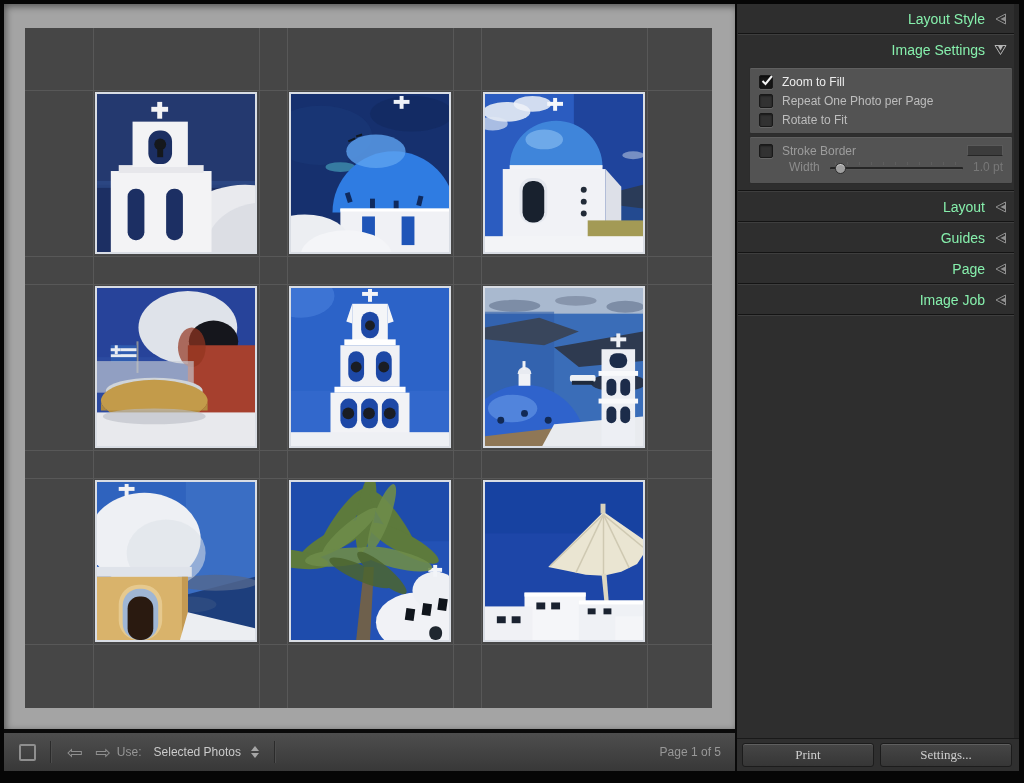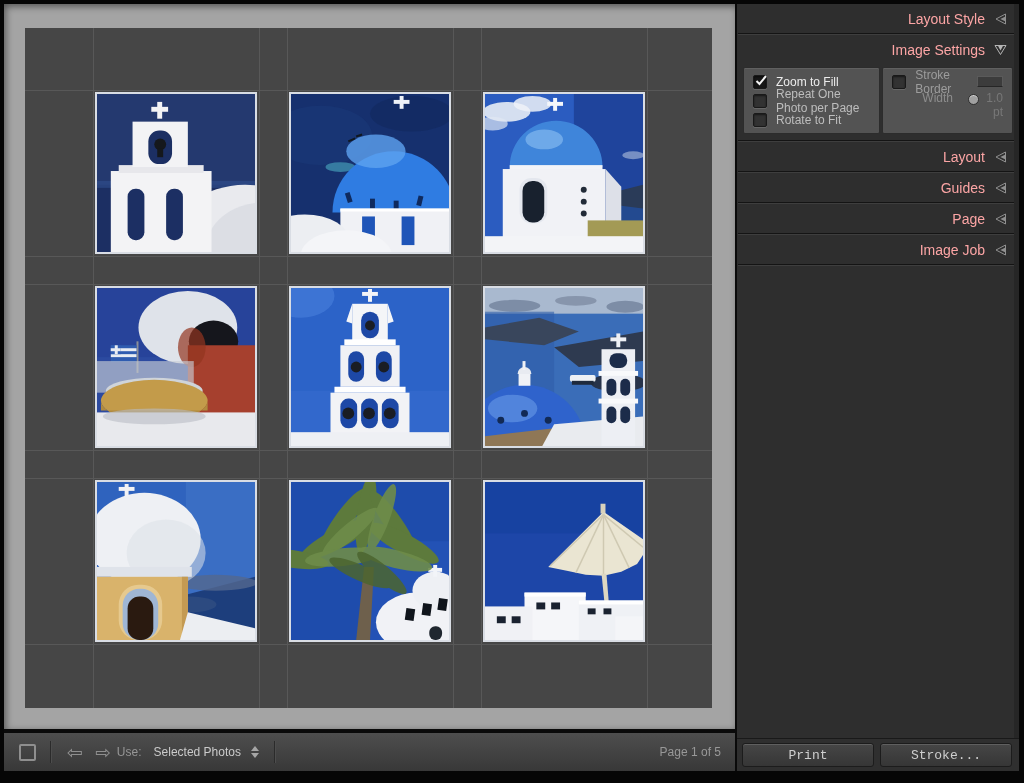--- a/index.html
+++ b/index.html
@@ -31,24 +31,24 @@
   .sort .up{border-bottom:5px solid #a6a6a6}
   .sort .down{border-top:5px solid #a6a6a6}
   .tb-spacer{flex:1}
   .tb-page{color:#989898}
 
   
   .panel{position:absolute;left:735px;top:4px;width:284px;height:767px;box-sizing:border-box;
          border-left:2px solid #0a0a0a;background:#2e2e2e}
   .scroll-strip{position:absolute;right:0;top:0;width:5px;height:100%;background:#262626}
   .hdr{height:29px;display:flex;align-items:center;justify-content:flex-end;gap:9px;
-       padding-right:12px;color:#fca5a5;font-size:14px;cursor:default}
+       padding-right:12px;color:#86efac;font-size:14px;cursor:default}
   .pdiv{height:1px;background:#141414;border-bottom:1px solid #3e3e3e;margin:0 1px}
 
-  .is-content{padding:3px 6px 6px 6px;display:flex;flex-direction:row;gap:2px}
+  .is-content{padding:3px 6px 6px 12px;display:flex;flex-direction:column;gap:2px}
   .isbox{background:#535353;border:1px solid #2c2c2c;border-radius:2px;
          box-shadow:inset 0 1px 0 rgba(255,255,255,.08);padding:4px 9px 4px 9px}
   .cbrow{display:flex;align-items:center;height:19px;gap:9px;font-size:12px}
   .cb{width:12px;height:12px;border-radius:2px;background:#323232;border:1px solid #191919;flex:none;
       box-shadow:inset 0 1px 2px rgba(0,0,0,.55), 0 1px 0 rgba(255,255,255,.12);position:relative}
   .cb.checked{background:#161616}
   .cb.checked svg{position:absolute;left:0;top:-3px}
   .lbl-on{color:#ececec}
   .lbl{color:#bdbdbd}
   .lbl-dim{color:#9d9d9d}
@@ -61,21 +61,21 @@
   .slider .track{position:absolute;left:0;right:0;top:7px;height:2px;background:#262626;
     border-bottom:1px solid #585858;border-radius:1px}
   .slider .thumb{position:absolute;left:5px;top:3px;width:9px;height:9px;border-radius:50%;
     background:#a0a0a0;border:1px solid #2d2d2d;box-shadow:inset 0 1px 0 #d2d2d2}
   .pt-value{color:#787878;min-width:30px;text-align:right}
 
   .panel-footer{position:absolute;left:0;right:0;bottom:0;height:33px;box-sizing:border-box;
       border-top:1px solid #191919;background:#2f2f2f;display:flex;gap:6px;padding:4px 7px 4px 5px}
   .btn{flex:1;border:1px solid #1c1c1c;border-radius:3px;background:linear-gradient(#464646,#363636);
       box-shadow:inset 0 1px 0 rgba(255,255,255,.14);color:#cfcfcf;font-size:13px;
-      display:flex;align-items:center;justify-content:center;font-family:Liberation Mono, monospace;cursor:default}
+      display:flex;align-items:center;justify-content:center;font-family:Liberation Serif, serif;cursor:default}
 </style>
 </head>
 <body>
 
 <div class="app">
 
   <div class="canvas">
     <div class="page">
 
       <div class="gl v" style="left:68px"></div>
@@ -447,17 +447,17 @@
         <path d="M11.5 1 L11.5 11 L2 6 Z" fill="none" stroke="#909090"></path>
         <path d="M11.5 3.6 L6.3 6 L11.5 8.4 Z" fill="#909090"></path>
       </svg>
     </div>
     <div class="pdiv"></div>
 
     <div class="scroll-strip"></div>
 
     <div class="panel-footer">
       <div class="btn">Print</div>
-      <div class="btn">Stroke...</div>
+      <div class="btn">Settings...</div>
     </div>
   </div>
 
 </div>
 
 </body></html>

